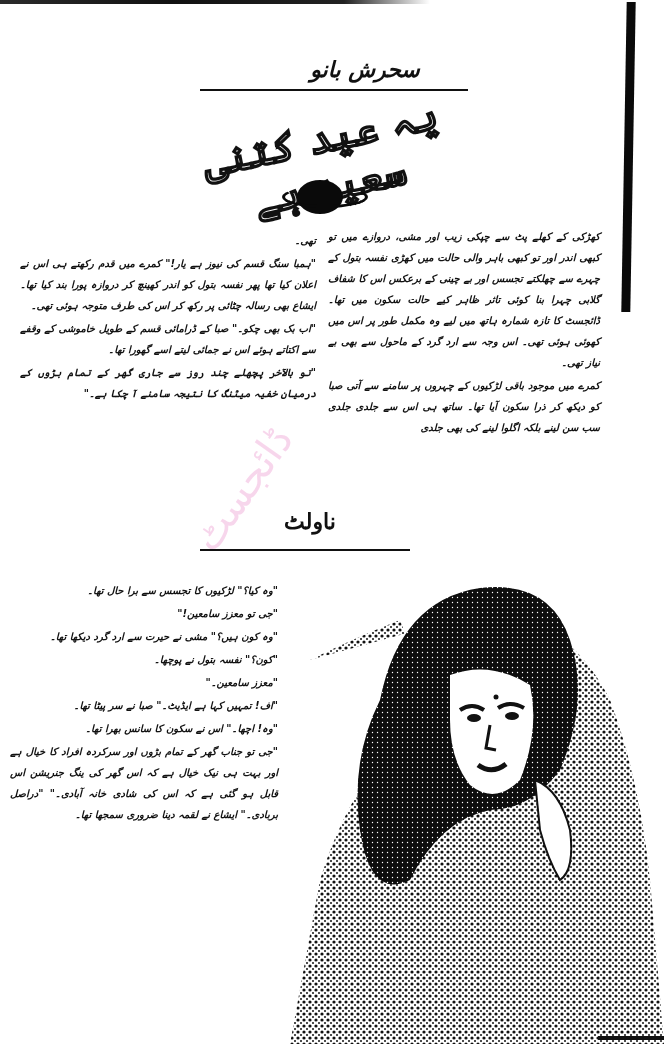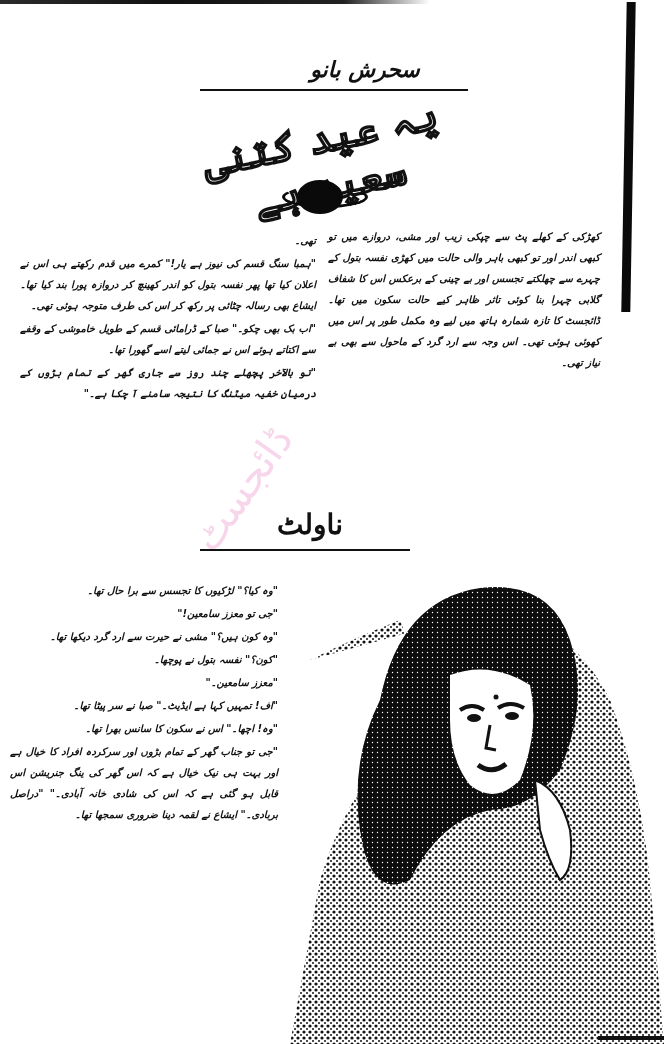--- a/index.html
+++ b/index.html
@@ -43,21 +43,21 @@
     position:absolute; direction:rtl; text-align:justify;
     font-size:10px; line-height:21px; font-weight:bold; font-style:italic;
     font-family: "DejaVu Sans", sans-serif;
   }
   .col p { margin:0 0 2px 0; }
   .col-right { left:328px; top:226px; width:272px; }
   .col-left-top { left:20px; top:230px; width:296px; }
   .col-left-bottom { left:10px; top:580px; width:268px; }
   .section-label {
     position:absolute; left:240px; top:508px; width:140px; text-align:center;
-    font-size:28px; font-weight:bold; direction:rtl;
+    font-size:22px; font-weight:bold; direction:rtl;
     font-family: "DejaVu Serif", serif;
   }
   .section-rule { position:absolute; left:200px; top:549px; width:210px; height:2px; background:#111; }
   .watermark {
     position:absolute; left:180px; top:420px; width:300px; height:260px;
     color:#f2b6dd; opacity:0.55; font-size:40px; transform:rotate(-55deg);
     direction:rtl; text-align:center; pointer-events:none;
     font-family: "DejaVu Serif", serif;
   }
   .photo {
@@ -78,20 +78,21 @@
 <div class="title">
   <span class="title-text">یہ عید کتنی سعید ہے</span>
 </div>
 <div class="title-orb"></div>
 <div class="title-orb-ring"></div>
 
 <div class="watermark">ڈائجسٹ</div>
 
 <div class="col col-right">
   <p>کھڑکی کے کھلے پٹ سے چپکی زیب اور مشی، دروازے میں تو کبھی اندر اور تو کبھی باہر والی حالت میں کھڑی نفسہ بتول کے چہرے سے چھلکتے تجسس اور بے چینی کے برعکس اس کا شفاف گلابی چہرا بنا کوئی تاثر ظاہر کیے حالت سکون میں تھا۔ ڈائجسٹ کا تازہ شمارہ ہاتھ میں لیے وہ مکمل طور پر اس میں کھوئی ہوئی تھی۔ اس وجہ سے ارد گرد کے ماحول سے بھی بے نیاز تھی۔</p>
+  <p>کمرے میں موجود باقی لڑکیوں کے چہروں پر سامنے سے آتی صبا کو دیکھ کر ذرا سکون آیا تھا۔ ساتھ ہی اس سے جلدی جلدی سب سن لینے بلکہ اگلوا لینے کی بھی جلدی</p>
 </div>
 
 <div class="col col-left-top">
   <p>تھی۔</p>
   <p>"ہمبا سنگ قسم کی نیوز ہے یار!" کمرے میں قدم رکھتے ہی اس نے اعلان کیا تھا پھر نفسہ بتول کو اندر کھینچ کر دروازہ پورا بند کیا تھا۔ ایشاع بھی رسالہ چٹائی پر رکھ کر اس کی طرف متوجہ ہوئی تھی۔</p>
   <p>"اب بک بھی چکو۔" صبا کے ڈرامائی قسم کے طویل خاموشی کے وقفے سے اکتاتے ہوئے اس نے جمائی لیتے اسے گھورا تھا۔</p>
   <p>"تو بالآخر پچھلے چند روز سے جاری گھر کے تمام بڑوں کے درمیان خفیہ میٹنگ کا نتیجہ سامنے آ چکا ہے۔"</p>
 </div>
 
 <div class="section-label">ناولٹ</div>

